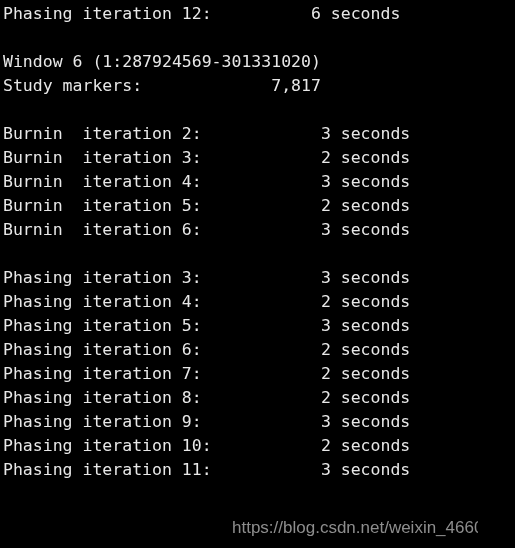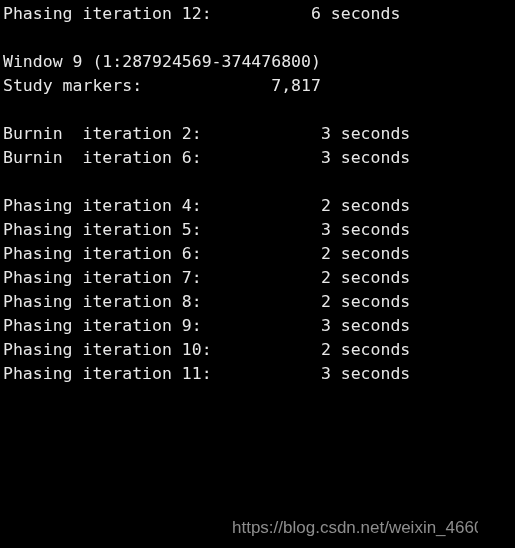--- a/index.html
+++ b/index.html
@@ -47,34 +47,38 @@
 </style>
 </head>
 <body>
 
 <div id="terminal">
 
   <span class="line">Phasing iteration 12:          6 seconds</span>
 
   <span class="blank"></span>
 
-  <span class="line">Window 9 (1:287924569-374476800)</span>
+  <span class="line">Window 6 (1:287924569-301331020)</span>
 
   <span class="line">Study markers:             7,817</span>
 
   <span class="blank"></span>
 
   <div>
     <span class="line">Burnin  iteration 2:            3 seconds</span>
+    <span class="line">Burnin  iteration 3:            2 seconds</span>
+    <span class="line">Burnin  iteration 4:            3 seconds</span>
+    <span class="line">Burnin  iteration 5:            2 seconds</span>
     <span class="line">Burnin  iteration 6:            3 seconds</span>
   </div>
 
   <span class="blank"></span>
 
   <div>
+    <span class="line">Phasing iteration 3:            3 seconds</span>
     <span class="line">Phasing iteration 4:            2 seconds</span>
     <span class="line">Phasing iteration 5:            3 seconds</span>
     <span class="line">Phasing iteration 6:            2 seconds</span>
     <span class="line">Phasing iteration 7:            2 seconds</span>
     <span class="line">Phasing iteration 8:            2 seconds</span>
     <span class="line">Phasing iteration 9:            3 seconds</span>
     <span class="line">Phasing iteration 10:           2 seconds</span>
     <span class="line">Phasing iteration 11:           3 seconds</span>
 
   </div>

